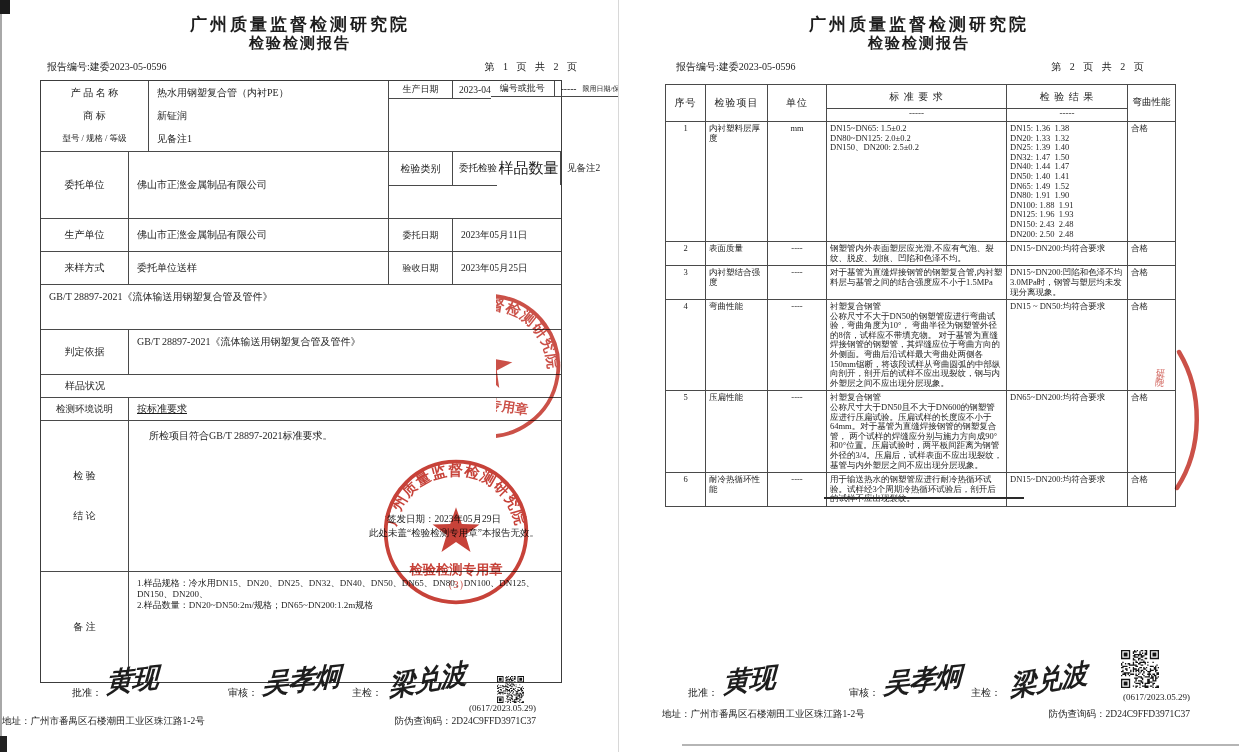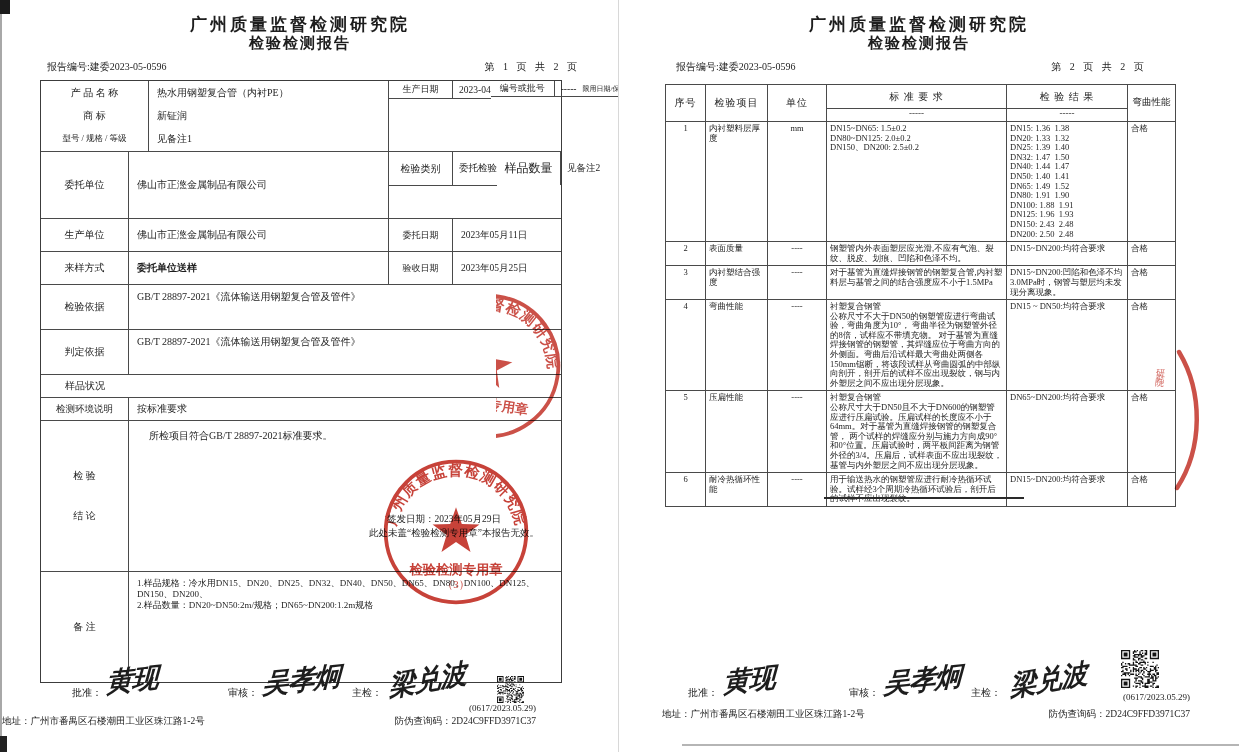--- a/index.html
+++ b/index.html
@@ -117,54 +117,53 @@
 
       <div class="lrow" style="height:66px;">
         <div class="lc lbl" style="width:88px;">委托单位</div>
         <div class="lc vtxt" style="width:260px;">佛山市正滺金属制品有限公司</div>
         <div class="lc minirows" style="width:172px;">
           <div class="minirow" style="height:33px;">
             <div class="ml" style="font-size:10px;">检验类别</div>
             <div class="mv">委托检验</div>
           </div>
           <div class="minirow" style="height:33px;">
-            <div class="ml" style="font-size:12px;">样品数量</div>
+            <div class="ml" style="font-size:15px;">样品数量</div>
             <div class="mv">见备注2</div>
           </div>
         </div>
       </div>
 
       <div class="lrow" style="height:32px;">
         <div class="lc lbl" style="width:88px;">生产单位</div>
         <div class="lc vtxt" style="width:260px;">佛山市正滺金属制品有限公司</div>
         <div class="lc lbl" style="width:64px;font-size:9px;">委托日期</div>
         <div class="lc vtxt" style="width:108px;font-size:9.5px;">2023年05月11日</div>
       </div>
 
       <div class="lrow" style="height:32px;">
         <div class="lc lbl" style="width:88px;">来样方式</div>
-        <div class="lc vtxt" style="width:260px;font-weight:bold;">委托单位送样</div>
+        <div class="lc vtxt" style="width:260px;">委托单位送样</div>
         <div class="lc lbl" style="width:64px;font-size:9px;">验收日期</div>
         <div class="lc vtxt" style="width:108px;font-size:9.5px;">2023年05月25日</div>
       </div>
 
       <div class="lrow" style="height:44px;">
-        <div class="lc lbl" style="width:88px;">检验依据</div>
         <div class="lc" style="width:432px;padding:5px 0 0 8px;">GB/T 28897-2021《流体输送用钢塑复合管及管件》</div>
       </div>
       <div class="lrow" style="height:44px;">
         <div class="lc lbl" style="width:88px;">判定依据</div>
         <div class="lc" style="width:432px;padding:5px 0 0 8px;">GB/T 28897-2021《流体输送用钢塑复合管及管件》</div>
       </div>
       <div class="lrow" style="height:22px;">
         <div class="lc lbl" style="width:88px;">样品状况</div>
       </div>
       <div class="lrow" style="height:22px;">
         <div class="lc lbl" style="width:88px;font-size:9.5px;">检测环境说明</div>
-        <div class="lc vtxt" style="width:432px;">按标准要求</div>
+        <div class="lc vtxt" style="width:432px;text-decoration:underline;">按标准要求</div>
       </div>
 
       <div class="lrow" style="height:150px;">
         <div class="lc concl-label" style="width:88px;">
           <div>检  验</div>
           <div>结  论</div>
         </div>
         <div class="lc concl-body" style="width:432px;">
           <div class="concl-text">所检项目符合GB/T 28897-2021标准要求。</div>
           <div class="sign-date">签发日期：2023年05月29日</div>

